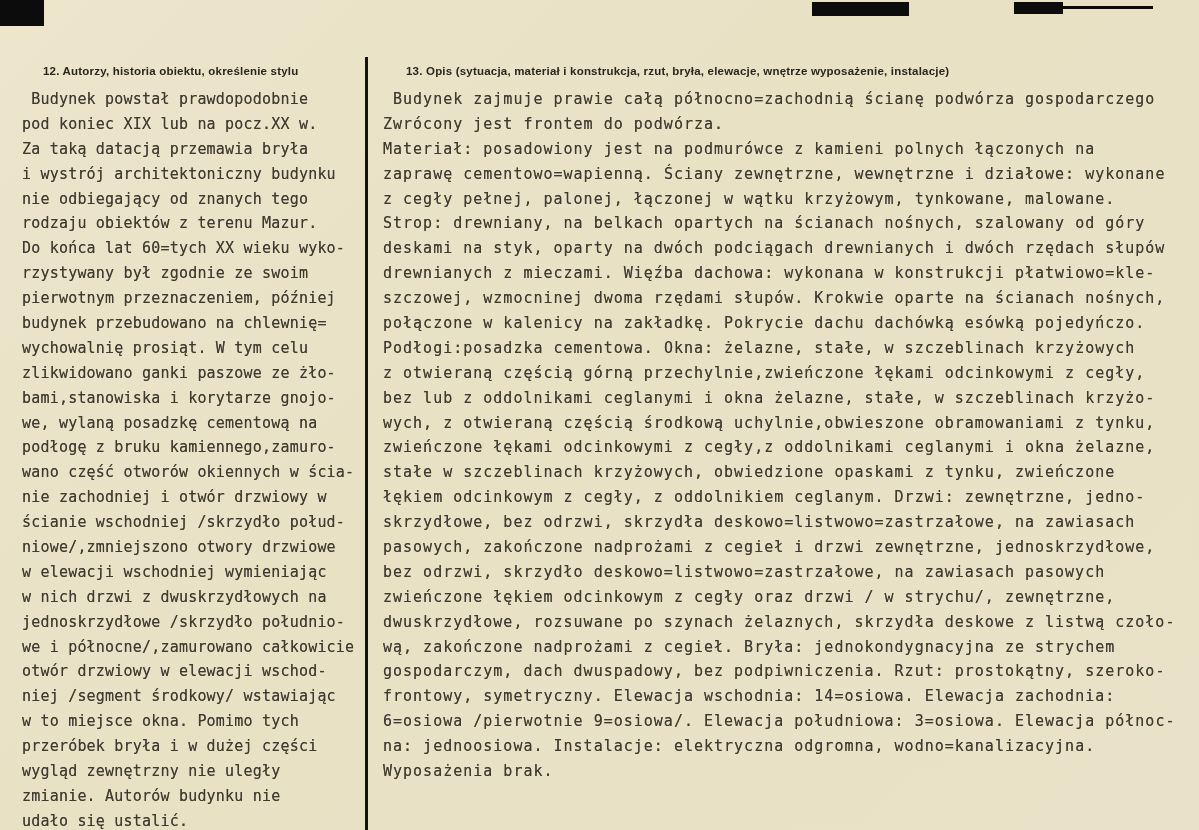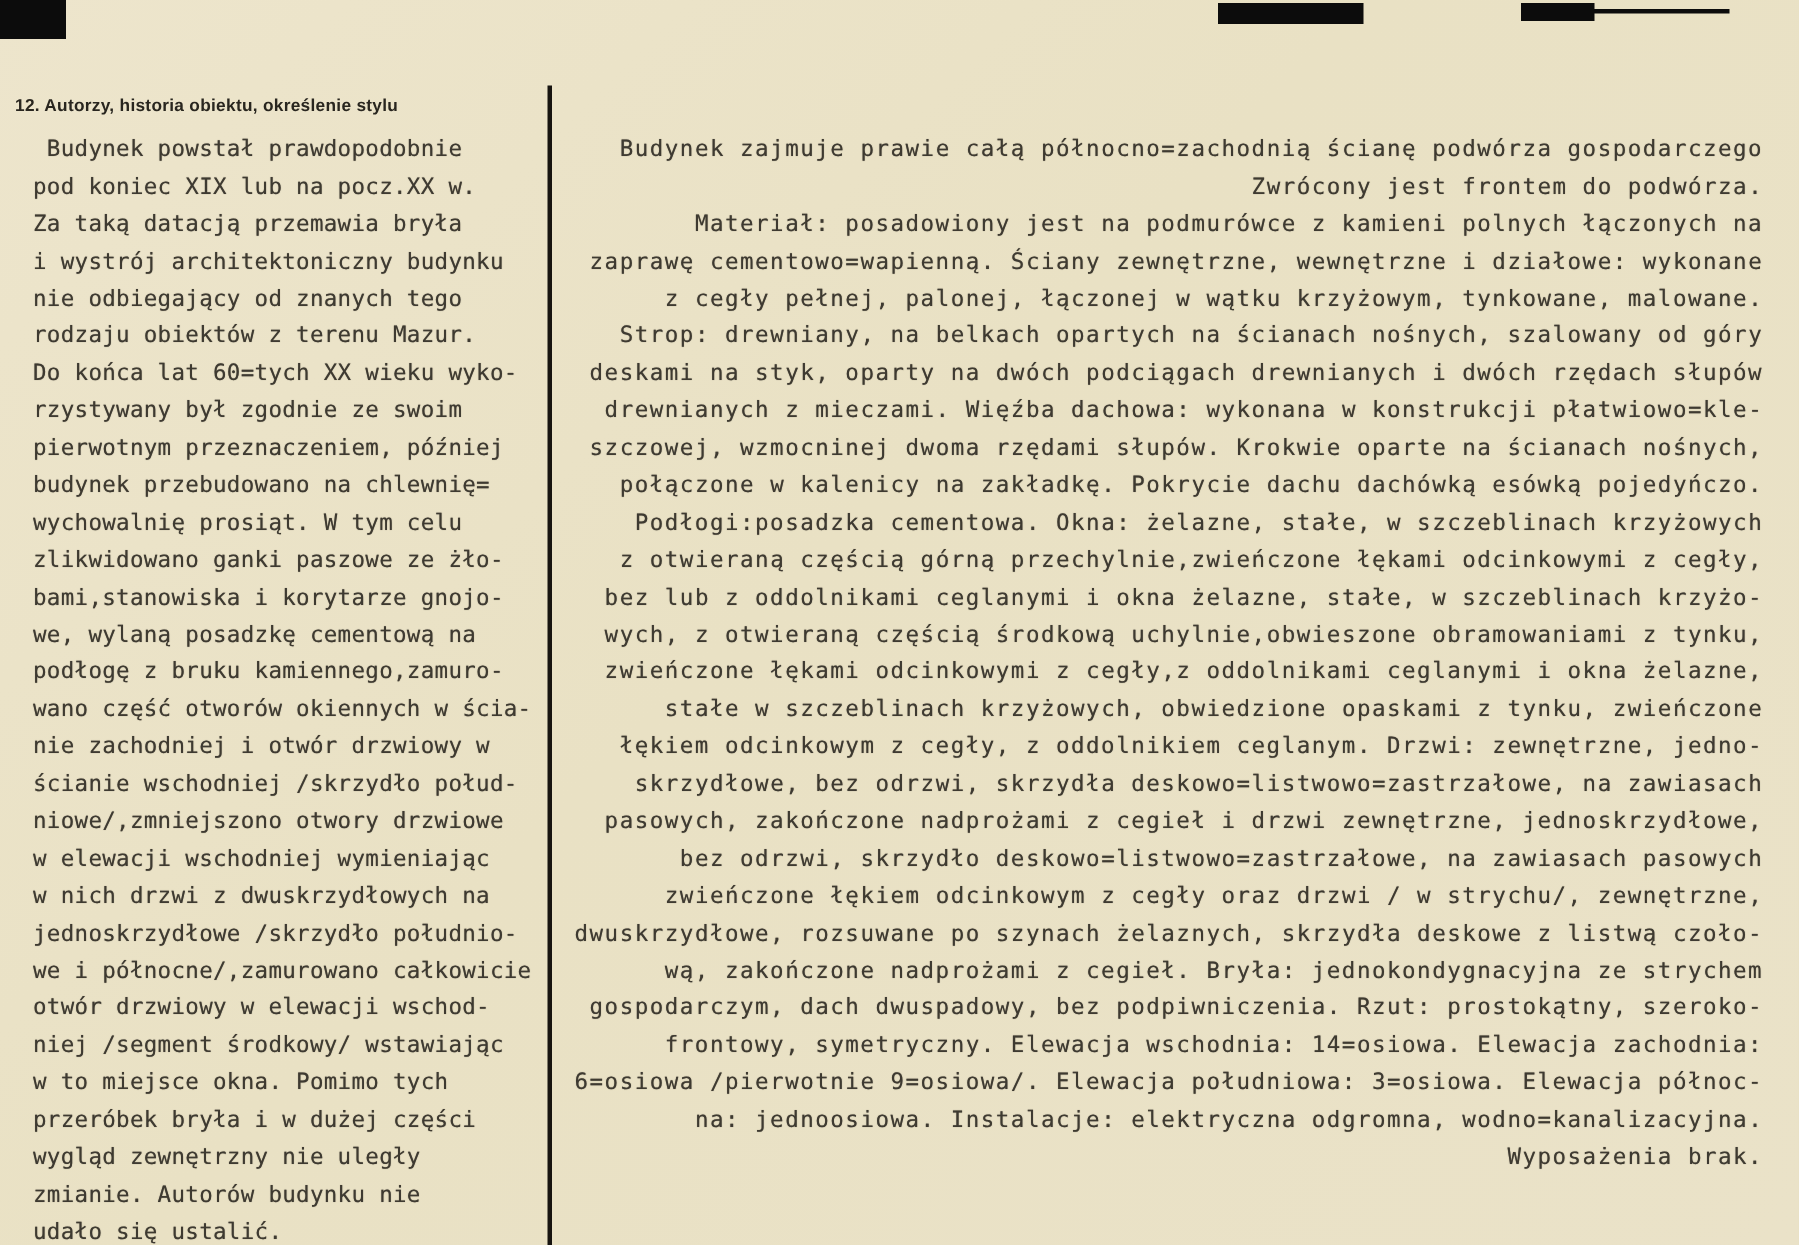--- a/index.html
+++ b/index.html
@@ -22,36 +22,37 @@
   .col-divider {
     position: absolute; left: 365px; top: 57px;
     width: 3px; height: 773px; background: #171410;
   }
   .hdr {
     position: absolute;
     font-family: "Liberation Sans", sans-serif;
     font-size: 11.5px; font-weight: 700;
     color: #29261f; letter-spacing: 0.2px;
     white-space: nowrap;
+    margin-left: 33px;
   }
   .hdr-left  { left: 10px;  top: 65px; }
   .hdr-right { left: 373px; top: 65px; }
   .col {
     position: absolute;
     color: #3e3a31;
     white-space: pre;
     text-shadow: 0 0 0.6px rgba(62, 56, 44, 0.65);
   }
   .col-left  {
     left: 22px;  top: 87px;
     font-size: 15px; line-height: 24.9px; letter-spacing: 0.2px;
   }
   .col-right {
     left: 383px; top: 87px;
-    font-size: 15px; line-height: 24.9px; letter-spacing: 1px; text-align: right;
+    font-size: 15px; line-height: 24.9px; letter-spacing: 1px;
   }
   .tw-line { height: 24.9px; }
   .u {
     text-decoration-thickness: 1.5px;
     text-underline-offset: 3.5px;
   }
 </style>
 </head>
 <body>
 
@@ -59,18 +60,19 @@
 
   <div class="redaction r1"></div>
   <div class="redaction r2"></div>
   <div class="redaction r3"></div>
   <div class="redaction r4"></div>
 
   <div class="col-divider"></div>
 
   <div class="hdr hdr-left">12. Autorzy, historia obiektu, określenie stylu</div>
 
+  <div class="hdr hdr-right">13. Opis (sytuacja, materiał i konstrukcja, rzut, bryła, elewacje, wnętrze wyposażenie, instalacje)</div>
 
   <div class="col col-left"><div class="tw-line"><span> Budynek powstał prawdopodobnie</span></div><div class="tw-line"><span>pod koniec XIX lub na pocz.XX w.</span></div><div class="tw-line"><span>Za taką datacją przemawia bryła</span></div><div class="tw-line"><span>i wystrój architektoniczny budynku</span></div><div class="tw-line"><span>nie odbiegający od znanych tego</span></div><div class="tw-line"><span>rodzaju obiektów z terenu Mazur.</span></div><div class="tw-line"><span>Do końca lat 60=tych XX wieku wyko-</span></div><div class="tw-line"><span>rzystywany był zgodnie ze swoim</span></div><div class="tw-line"><span>pierwotnym przeznaczeniem, później</span></div><div class="tw-line"><span>budynek przebudowano na chlewnię=</span></div><div class="tw-line"><span>wychowalnię prosiąt. W tym celu</span></div><div class="tw-line"><span>zlikwidowano ganki paszowe ze żło-</span></div><div class="tw-line"><span>bami,stanowiska i korytarze gnojo-</span></div><div class="tw-line"><span>we, wylaną posadzkę cementową na</span></div><div class="tw-line"><span>podłogę z bruku kamiennego,zamuro-</span></div><div class="tw-line"><span>wano część otworów okiennych w ścia-</span></div><div class="tw-line"><span>nie zachodniej i otwór drzwiowy w</span></div><div class="tw-line"><span>ścianie wschodniej /skrzydło połud-</span></div><div class="tw-line"><span>niowe/,zmniejszono otwory drzwiowe</span></div><div class="tw-line"><span>w elewacji wschodniej wymieniając</span></div><div class="tw-line"><span>w nich drzwi z dwuskrzydłowych na</span></div><div class="tw-line"><span>jednoskrzydłowe /skrzydło południo-</span></div><div class="tw-line"><span>we i północne/,zamurowano całkowicie</span></div><div class="tw-line"><span>otwór drzwiowy w elewacji wschod-</span></div><div class="tw-line"><span>niej /segment środkowy/ wstawiając</span></div><div class="tw-line"><span>w to miejsce okna. Pomimo tych</span></div><div class="tw-line"><span>przeróbek bryła i w dużej części</span></div><div class="tw-line"><span>wygląd zewnętrzny nie uległy</span></div><div class="tw-line"><span>zmianie. Autorów budynku nie</span></div><div class="tw-line"><span>udało się ustalić.</span></div></div>
 
   <div class="col col-right"><div class="tw-line"><span> Budynek zajmuje prawie całą północno=zachodnią ścianę podwórza gospodarczego</span></div><div class="tw-line"><span>Zwrócony jest frontem do podwórza.</span></div><div class="tw-line"><span class="u">Materiał:</span><span> posadowiony jest na podmurówce z kamieni polnych łączonych na</span></div><div class="tw-line"><span>zaprawę cementowo=wapienną. </span><span class="u">Ściany zewnętrzne, wewnętrzne i działowe:</span><span> wykonane</span></div><div class="tw-line"><span>z cegły pełnej, palonej, łączonej w wątku krzyżowym, tynkowane, malowane.</span></div><div class="tw-line"><span class="u">Strop:</span><span> drewniany, na belkach opartych na ścianach nośnych, szalowany od góry</span></div><div class="tw-line"><span>deskami na styk, oparty na dwóch podciągach drewnianych i dwóch rzędach słupów</span></div><div class="tw-line"><span>drewnianych z mieczami. </span><span class="u">Więźba dachowa:</span><span> wykonana w konstrukcji płatwiowo=kle-</span></div><div class="tw-line"><span>szczowej, wzmocninej dwoma rzędami słupów. Krokwie oparte na ścianach nośnych,</span></div><div class="tw-line"><span>połączone w kalenicy na zakładkę. Pokrycie dachu dachówką esówką pojedyńczo.</span></div><div class="tw-line"><span class="u">Podłogi:</span><span>posadzka cementowa. </span><span class="u">Okna:</span><span> żelazne, stałe, w szczeblinach krzyżowych</span></div><div class="tw-line"><span>z otwieraną częścią górną przechylnie,zwieńczone łękami odcinkowymi z cegły,</span></div><div class="tw-line"><span>bez lub z oddolnikami ceglanymi i okna żelazne, stałe, w szczeblinach krzyżo-</span></div><div class="tw-line"><span>wych, z otwieraną częścią środkową uchylnie,obwieszone obramowaniami z tynku,</span></div><div class="tw-line"><span>zwieńczone łękami odcinkowymi z cegły,z oddolnikami ceglanymi i okna żelazne,</span></div><div class="tw-line"><span>stałe w szczeblinach krzyżowych, obwiedzione opaskami z tynku, zwieńczone</span></div><div class="tw-line"><span>łękiem odcinkowym z cegły, z oddolnikiem ceglanym. </span><span class="u">Drzwi:</span><span> zewnętrzne, jedno-</span></div><div class="tw-line"><span>skrzydłowe, bez odrzwi, skrzydła deskowo=listwowo=zastrzałowe, na zawiasach</span></div><div class="tw-line"><span>pasowych, zakończone nadprożami z cegieł i drzwi zewnętrzne, jednoskrzydłowe,</span></div><div class="tw-line"><span>bez odrzwi, skrzydło deskowo=listwowo=zastrzałowe, na zawiasach pasowych</span></div><div class="tw-line"><span>zwieńczone łękiem odcinkowym z cegły oraz drzwi / w strychu/, zewnętrzne,</span></div><div class="tw-line"><span>dwuskrzydłowe, rozsuwane po szynach żelaznych, skrzydła deskowe z listwą czoło-</span></div><div class="tw-line"><span>wą, zakończone nadprożami z cegieł. </span><span class="u">Bryła:</span><span> jednokondygnacyjna ze strychem</span></div><div class="tw-line"><span>gospodarczym, dach dwuspadowy, bez podpiwniczenia. </span><span class="u">Rzut:</span><span> prostokątny, szeroko-</span></div><div class="tw-line"><span>frontowy, symetryczny. </span><span class="u">Elewacja wschodnia:</span><span> 14=osiowa. </span><span class="u">Elewacja zachodnia:</span></div><div class="tw-line"><span>6=osiowa /pierwotnie 9=osiowa/. </span><span class="u">Elewacja południowa:</span><span> 3=osiowa. </span><span class="u">Elewacja północ-</span></div><div class="tw-line"><span class="u">na:</span><span> jednoosiowa. </span><span class="u">Instalacje:</span><span> elektryczna odgromna, wodno=kanalizacyjna.</span></div><div class="tw-line"><span>Wyposażenia brak.</span></div></div>
 
 </div>
 
 </body></html>

